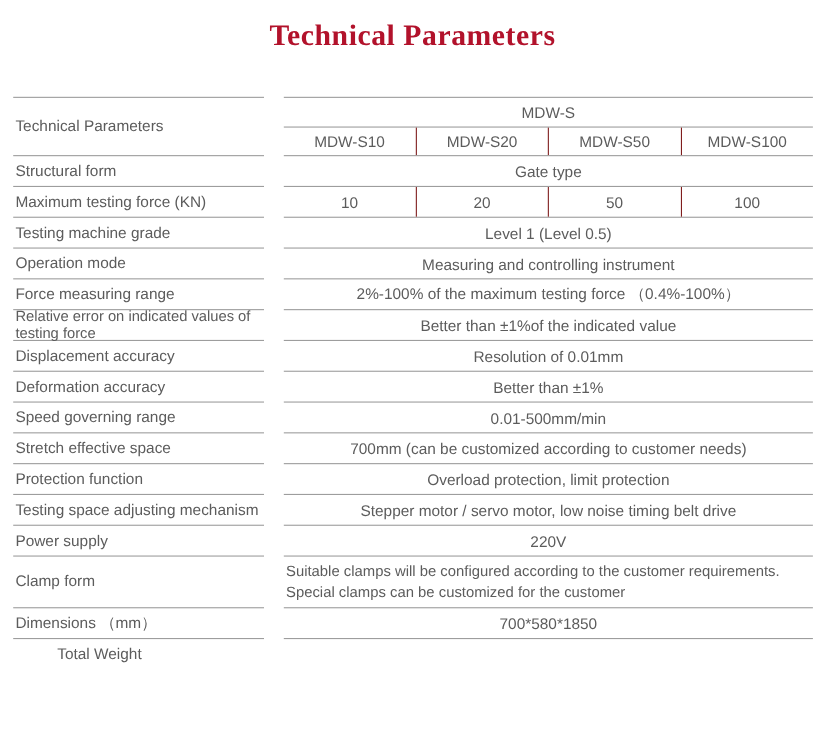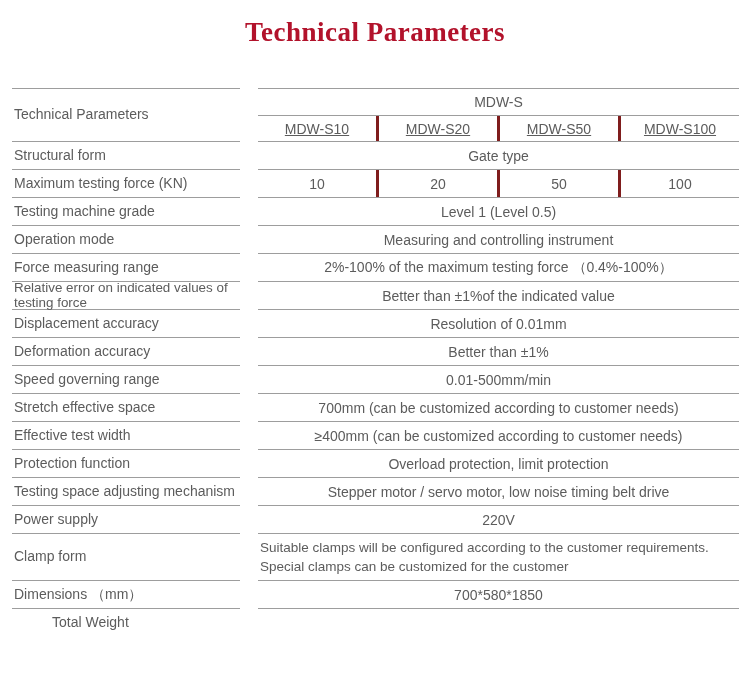--- a/index.html
+++ b/index.html
@@ -23,22 +23,22 @@
   .gapcol { width:18px; flex:0 0 18px; }
   .valarea { flex:1 1 auto; box-sizing:border-box; }
   .bt { border-top:1px solid #9d9d9d; }
   .bb { border-bottom:1px solid #9d9d9d; }
   .vrow { box-sizing:border-box; display:flex; align-items:center; justify-content:center; font-size:14px; }
   .vrow.cols { padding:0; }
   .c {
     flex:1 1 0; height:100%; box-sizing:border-box; display:flex;
     align-items:center; justify-content:center; font-size:14px;
   }
-  .c + .c { border-left:3px solid #7f1d1d;text-align:center; }
-  .h28 { height:28px; } .h26 { height:26px;text-decoration:underline; } .h54 { height:54px; } .h47 { height:47px; }
+  .c + .c { border-left:1px solid #7f1d1d;text-align:center; }
+  .h28 { height:28px; } .h26 { height:26px; } .h54 { height:54px; } .h47 { height:47px; }
   .leftal { justify-content:flex-start; text-align:left; font-size:13.5px; line-height:19px; padding:4px 2px 0 2px; align-items:flex-start; }
   .nb { border-bottom:none;margin-left:38px; }
 </style>
 </head>
 <body>
 
 <div class="page">
   <h1 class="title">Technical Parameters</h1>
 
   <div class="table">
@@ -115,25 +115,20 @@
       <div class="gapcol"></div>
       <div class="valarea vrow bb h28">0.01-500mm/min</div>
     </div>
 
     <div class="band h28">
       <div class="lbl">Stretch effective space</div>
       <div class="gapcol"></div>
       <div class="valarea vrow bb h28">700mm (can be customized according to customer needs)</div>
     </div>
 
-    <div class="band h28">
-      <div class="lbl">Effective test width</div>
-      <div class="gapcol"></div>
-      <div class="valarea vrow bb h28">≥400mm (can be customized according to customer needs)</div>
-    </div>
 
     <div class="band h28">
       <div class="lbl">Protection function</div>
       <div class="gapcol"></div>
       <div class="valarea vrow bb h28">Overload protection, limit protection</div>
     </div>
 
     <div class="band h28">
       <div class="lbl">Testing space adjusting mechanism</div>
       <div class="gapcol"></div>

